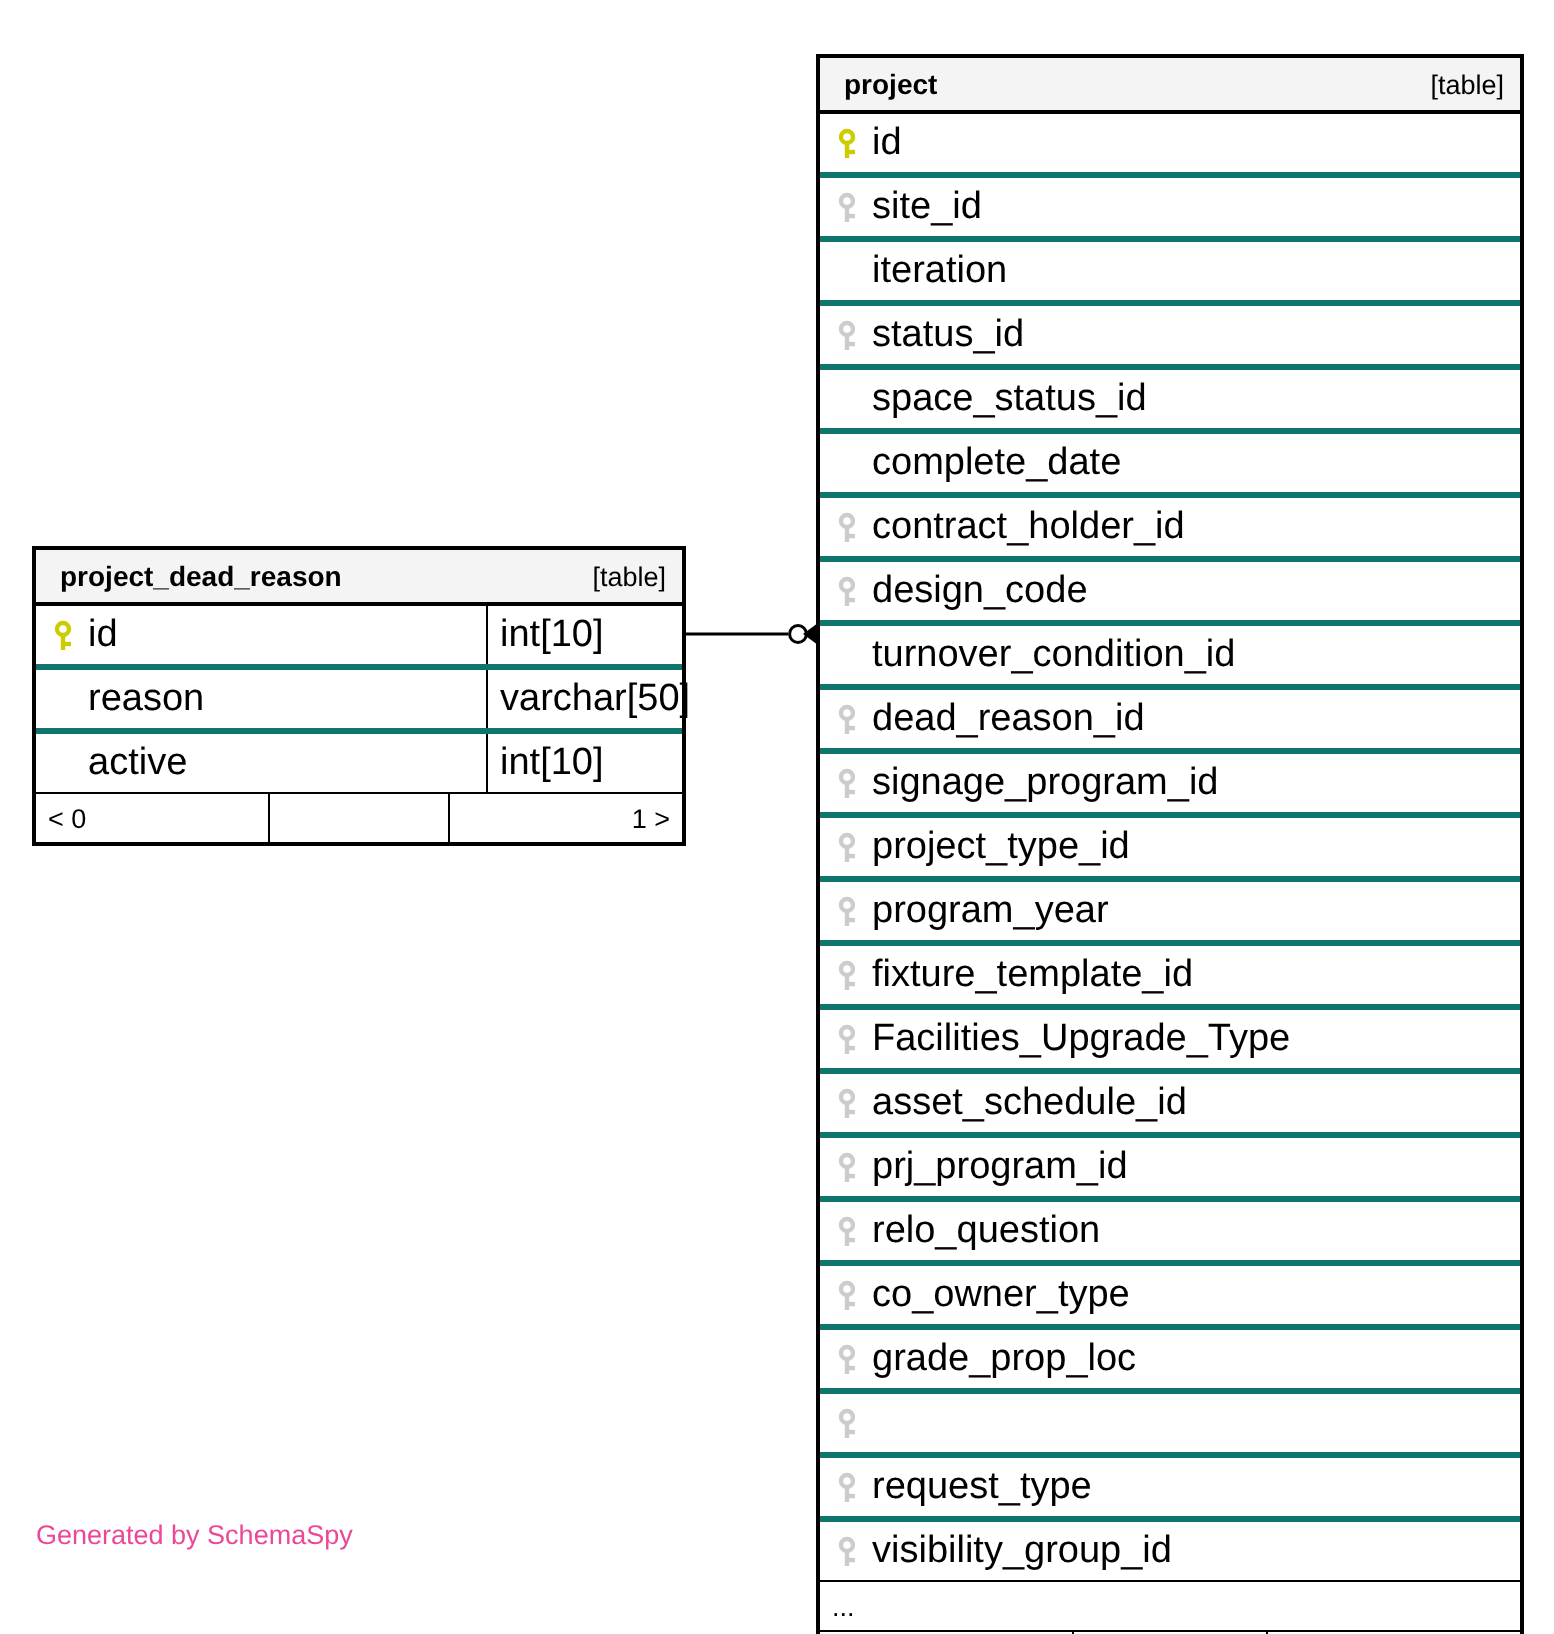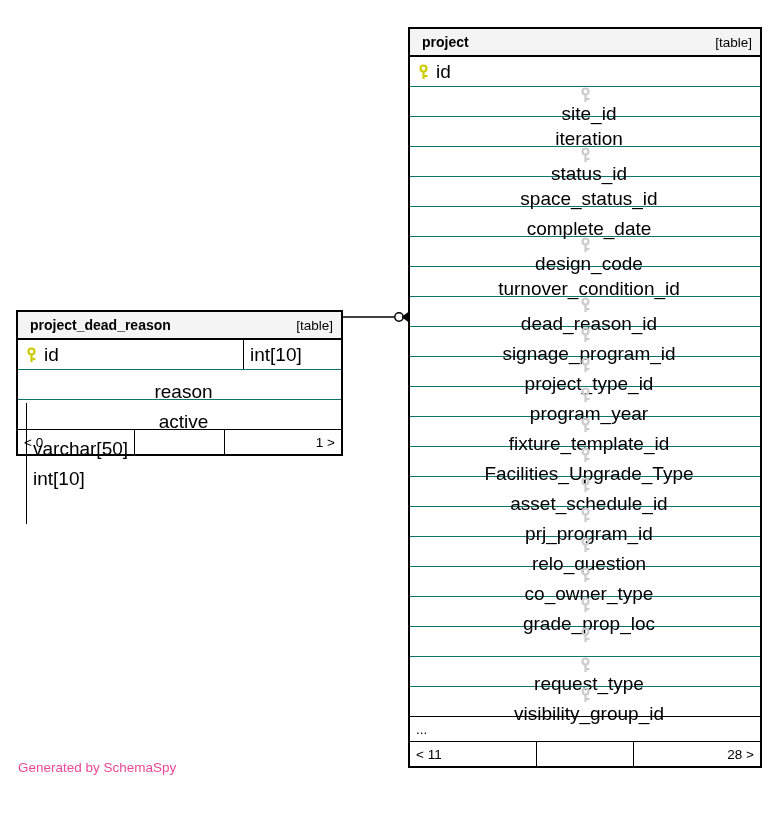--- a/index.html
+++ b/index.html
@@ -5,33 +5,33 @@
   html,body{margin:0;padding:0;}
   body{
     width:777px;height:817px;background:#ffffff;position:relative;
     font-family:"Liberation Sans","DejaVu Sans",sans-serif;color:#000;
     overflow:hidden;
   }
   .connector{position:absolute;left:0;top:0;pointer-events:none;}
   .tbox{
     position:absolute;background:#fff;border:2px solid #000;box-sizing:border-box;
   }
-  .tbox.left{left:16px;top:273px;width:327px;margin-top:37px;}
+  .tbox.left{left:16px;top:273px;width:327px;}
   .tbox.right{left:408px;top:27px;width:354px;}
   .thead{
     height:26px;background:#f4f4f4;border-bottom:2px solid #000;
     display:flex;align-items:center;padding:0 8px 0 12px;
   }
   .tname{font-weight:bold;font-size:14px;flex:1;}
   .ttag{font-size:13.5px;font-weight:normal;}
   .trow{
     height:29px;display:flex;align-items:center;padding-left:8px;box-sizing:content-box;
   }
   .tbox.right .trow{height:29px;}
-  .trow + .trow{border-top:1px solid #0f766e;flex-direction:column;}
+  .trow + .trow{border-top:3px solid #0f766e;}
   .kicon{width:11px;height:16px;margin-right:7px;display:inline-flex;align-items:center;flex:0 0 11px;}
   .cname{font-size:19px;flex:1;white-space:nowrap;}
   .ctype{
     font-size:19px;border-left:1px solid #000;width:91px;flex:0 0 91px;
     align-self:stretch;display:flex;align-items:center;padding-left:6px;white-space:nowrap;
   }
   .erow{
     height:24px;border-top:1px solid #000;display:flex;align-items:center;
     padding-left:6px;font-size:13.5px;
   }
@@ -137,20 +137,30 @@
         <span class="cname">complete_date</span>
       </div>
       <div class="trow">
         <span class="kicon">
           <svg width="11" height="16" viewBox="0 0 11 16">
             <circle cx="5.5" cy="4.5" r="3" fill="none" stroke="#cccccc" stroke-width="2.2"></circle>
             <line x1="5.5" y1="7.5" x2="5.5" y2="15" stroke="#cccccc" stroke-width="2.2"></line>
             <line x1="5.5" y1="12" x2="9.5" y2="12" stroke="#cccccc" stroke-width="2.2"></line>
           </svg>
         </span>
+        <span class="cname">contract_holder_id</span>
+      </div>
+      <div class="trow">
+        <span class="kicon">
+          <svg width="11" height="16" viewBox="0 0 11 16">
+            <circle cx="5.5" cy="4.5" r="3" fill="none" stroke="#cccccc" stroke-width="2.2"></circle>
+            <line x1="5.5" y1="7.5" x2="5.5" y2="15" stroke="#cccccc" stroke-width="2.2"></line>
+            <line x1="5.5" y1="12" x2="9.5" y2="12" stroke="#cccccc" stroke-width="2.2"></line>
+          </svg>
+        </span>
         <span class="cname">design_code</span>
       </div>
       <div class="trow">
         <span class="kicon"></span>
         <span class="cname">turnover_condition_id</span>
       </div>
       <div class="trow">
         <span class="kicon">
           <svg width="11" height="16" viewBox="0 0 11 16">
             <circle cx="5.5" cy="4.5" r="3" fill="none" stroke="#cccccc" stroke-width="2.2"></circle>

